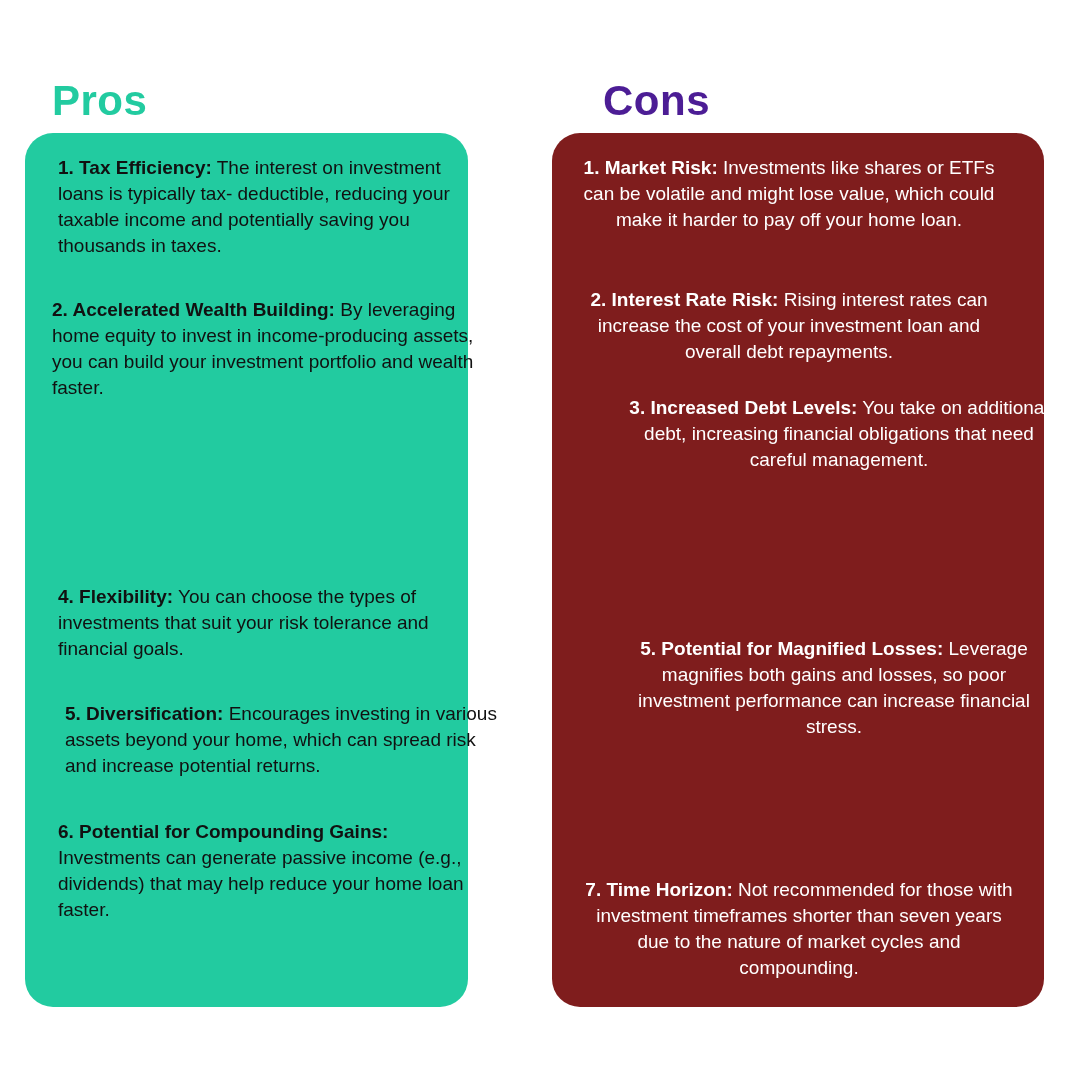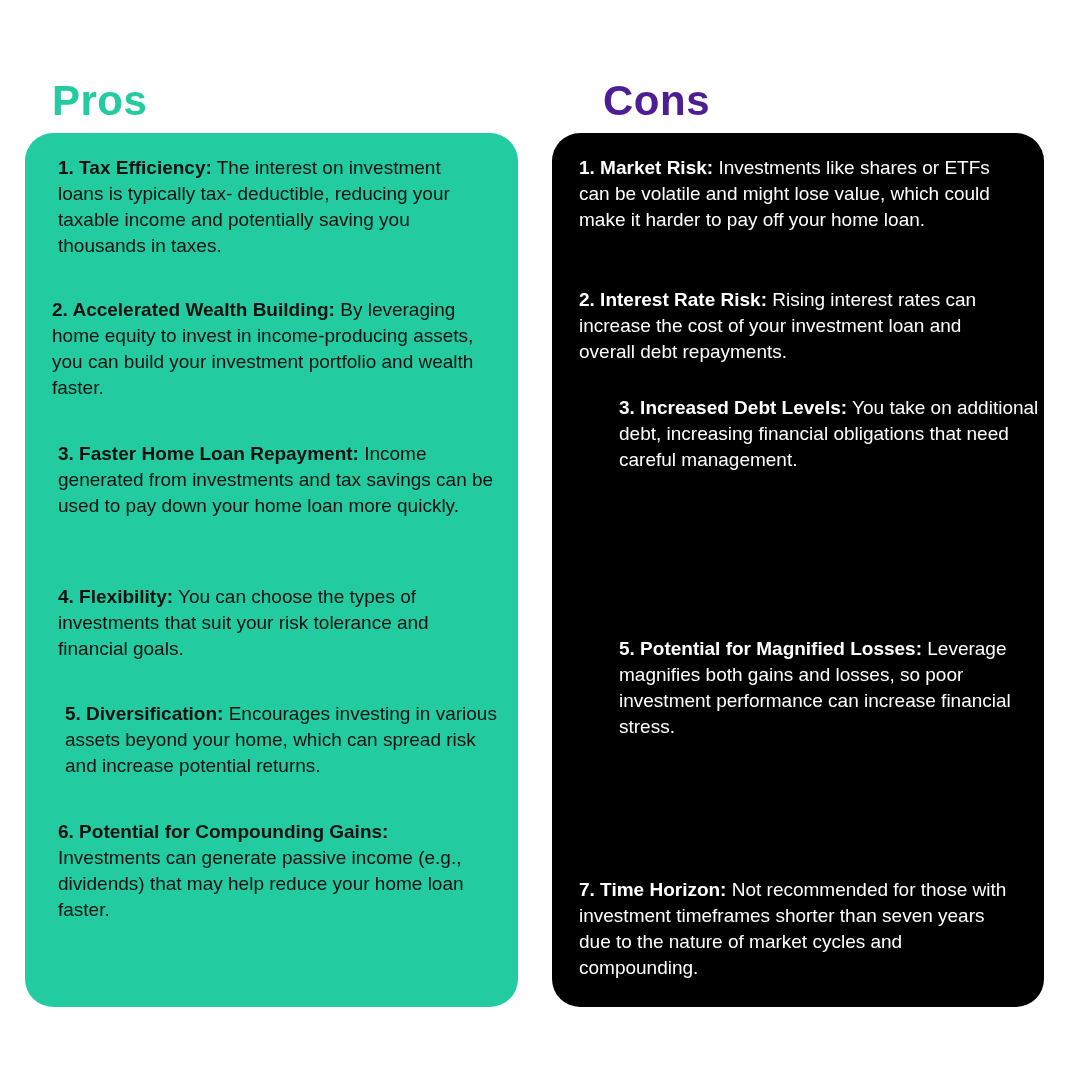--- a/index.html
+++ b/index.html
@@ -2,37 +2,36 @@
 <html><head>
 <meta charset="utf-8">
 <style>
   html, body { margin:0; padding:0; }
   body { width:1080px; height:1080px; background:#ffffff; position:relative; overflow:hidden;
          font-family:"Liberation Sans", "DejaVu Sans", sans-serif; }
   .heading { position:absolute; top:76px; font-size:42px; font-weight:700; line-height:50px; margin:0; letter-spacing:0.5px; }
   .heading.pros { left:52px; color:#22cba0; }
   .heading.cons { left:603px; color:#4c1d95; }
   .box { position:absolute; top:133px; height:874px; border-radius:28px; }
-  .box.pros { left:25px; width:493px; background:#22cba0; }
-  .box.cons { left:552px; width:492px; background:#000000; }
+  .box.pros { left:25px; width:443px; background:#22cba0; }
+  .box.cons { left:552px; width:492px; background:#7f1d1d;text-align:center; }
   .item { position:absolute; font-size:19px; line-height:26px; margin:0; }
   .box.pros .item { color:#111111; }
   .box.cons .item { color:#ffffff; }
   .item b { font-weight:700; }
 </style>
 </head>
 <body>
 
 <h2 class="heading pros">Pros</h2>
 <h2 class="heading cons">Cons</h2>
 
 <div class="box pros">
   <p class="item" style="left:33px; top:22px; width:430px;"><b>1. Tax Efficiency:</b><span> The interest on investment loans is typically tax- deductible, reducing your taxable income and potentially saving you thousands in taxes.</span></p>
   <p class="item" style="left:27px; top:164px; width:450px;"><b>2. Accelerated Wealth Building:</b><span> By leveraging home equity to invest in income-producing assets, you can build your investment portfolio and wealth faster.</span></p>
-  <p class="item" style="left:33px; top:308px; width:440px;"><b>3. Faster Home Loan Repayment:</b><span> Income generated from investments and tax savings can be used to pay down your home loan more quickly.</span></p>
   <p class="item" style="left:33px; top:451px; width:440px;"><b>4. Flexibility:</b><span> You can choose the types of investments that suit your risk tolerance and financial goals.</span></p>
   <p class="item" style="left:40px; top:568px; width:440px;"><b>5. Diversification:</b><span> Encourages investing in various assets beyond your home, which can spread risk and increase potential returns.</span></p>
   <p class="item" style="left:33px; top:686px; width:430px;"><b>6. Potential for Compounding Gains:</b><span> Investments can generate passive income (e.g., dividends) that may help reduce your home loan faster.</span></p>
 </div>
 
 <div class="box cons">
   <p class="item" style="left:27px; top:22px; width:420px;"><b>1. Market Risk:</b><span> Investments like shares or ETFs can be volatile and might lose value, which could make it harder to pay off your home loan.</span></p>
   <p class="item" style="left:27px; top:154px; width:420px;"><b>2. Interest Rate Risk:</b><span> Rising interest rates can increase the cost of your investment loan and overall debt repayments.</span></p>
   <p class="item" style="left:27px; top:262px; width:440px;margin-left:40px;"><b>3. Increased Debt Levels:</b><span> You take on additional debt, increasing financial obligations that need careful management.</span></p>
   <p class="item" style="left:27px; top:503px; width:430px;margin-left:40px;"><b>5. Potential for Magnified Losses:</b><span> Leverage magnifies both gains and losses, so poor investment performance can increase financial stress.</span></p>

